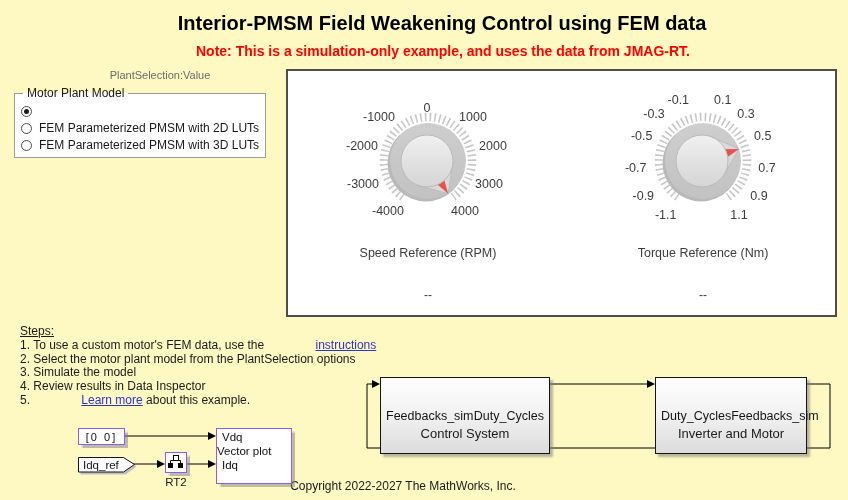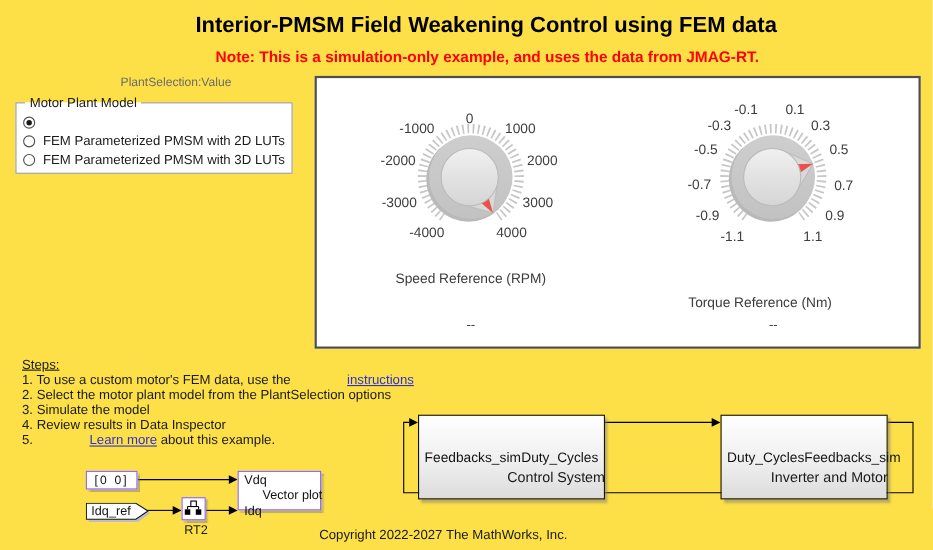--- a/index.html
+++ b/index.html
@@ -1,18 +1,18 @@
 <!DOCTYPE html>
 <html><head>
 <meta charset="utf-8">
 <style>
   * { box-sizing: border-box; margin: 0; padding: 0; }
   body { font-family: "Liberation Sans", sans-serif; background: #fff; }
   #canvas {
-    position: relative; width: 848px; height: 500px; background: #fde047;
+    position: relative; width: 848px; height: 500px; background: #fef9c3;
     overflow: hidden; font-family: "Liberation Sans", sans-serif; color: #111;
   }
   .abs { position: absolute; }
   .page-title {
     left: 0; top: 12px; width: 884px; text-align: center;
     font-size: 20px; font-weight: bold; color: #000;
   }
   .note-text {
     left: 0; top: 43px; width: 886px; text-align: center;
     font-size: 14px; font-weight: bold; color: #ff0000;
@@ -42,21 +42,21 @@
   }
   .knob-caption { top: 246px; width: 220px; text-align: center; font-size: 12.5px; color: #3c3c3c; }
   .knob-value { top: 288px; width: 220px; text-align: center; font-size: 12px; color: #3c3c3c; }
   .sim-block {
     position: absolute; border: 1px solid #141414;
     background: linear-gradient(#ffffff 0%, #efefef 55%, #dcdcdc 100%);
     box-shadow: 3px 3px 2px rgba(125,125,125,0.55);
     display: flex; align-items: center; justify-content: space-between;
     padding: 0 5px; font-size: 12.5px; color: #141414; z-index: 2; margin-top: 32px;
   }
-  .block-label { position: absolute; text-align: right; font-size: 13px; color: #1a1a1a; z-index: 2; }
+  .block-label { position: absolute; text-align: center; font-size: 13px; color: #1a1a1a; z-index: 2; }
   .small-block {
     position: absolute; border: 1px solid #8b5cf6; background: #ffffff;
     box-shadow: 2.5px 2.5px 1px rgba(125,125,125,0.5); z-index: 2;
   }
   .steps { left: 20px; top: 325px; font-size: 12px; line-height: 13.8px; color: #1a1a1a; }
   .steps .hd { font-weight: normal; text-decoration: underline; }
   a.doc-link { color: #2e32d0; text-decoration: underline; cursor: pointer; padding-left: 48px; }
   .copyright { left: 0; top: 479px; width: 806px; text-align: center; font-size: 12px; color: #1a1a1a; }
   svg text { font-family: "Liberation Sans", sans-serif; }
   .wire-layer { position: absolute; left: 0; top: 0; z-index: 1; }
@@ -131,21 +131,21 @@
     <text x="153" y="42.3" font-size="12.5" fill="#3d3d3d" text-anchor="middle">0.3</text>
     <text x="48.7" y="64" font-size="12.5" fill="#3d3d3d" text-anchor="middle">-0.5</text>
     <text x="169.7" y="64" font-size="12.5" fill="#3d3d3d" text-anchor="middle">0.5</text>
     <text x="42.7" y="95.7" font-size="12.5" fill="#3d3d3d" text-anchor="middle">-0.7</text>
     <text x="174" y="96.3" font-size="12.5" fill="#3d3d3d" text-anchor="middle">0.7</text>
     <text x="50.3" y="123.7" font-size="12.5" fill="#3d3d3d" text-anchor="middle">-0.9</text>
     <text x="166" y="123.7" font-size="12.5" fill="#3d3d3d" text-anchor="middle">0.9</text>
     <text x="72.7" y="143" font-size="12.5" fill="#3d3d3d" text-anchor="middle">-1.1</text>
     <text x="146" y="143" font-size="12.5" fill="#3d3d3d" text-anchor="middle">1.1</text>
   </svg>
-  <div class="abs knob-caption" style="left:581px;margin-top:22px;">Torque Reference (Nm)</div>
+  <div class="abs knob-caption" style="left:593px;">Torque Reference (Nm)</div>
   <div class="abs knob-value" style="left:593px;">--</div>
 
   <div class="abs steps">
     <div class="hd">Steps:</div>
     <div><span>1. To use a custom motor's FEM data, use the </span><a class="doc-link">instructions</a></div>
     <div>2. Select the motor plant model from the PlantSelection options</div>
     <div>3. Simulate the model</div>
     <div>4. Review results in Data Inspector</div>
     <div><span>5. </span><a class="doc-link">Learn more</a><span> about this example.</span></div>
   </div>
@@ -188,21 +188,21 @@
       <line x1="4.5" y1="10" x2="4.5" y2="7.5" stroke="#000" stroke-width="1"></line>
       <line x1="14.5" y1="10" x2="14.5" y2="7.5" stroke="#000" stroke-width="1"></line>
       <line x1="4.5" y1="7.5" x2="14.5" y2="7.5" stroke="#000" stroke-width="1"></line>
       <rect x="2" y="10" width="5" height="5" fill="#000"></rect>
       <rect x="12" y="10" width="5" height="5" fill="#000"></rect>
       <rect x="7.5" y="2.5" width="5" height="5" fill="#fff" stroke="#000" stroke-width="1"></rect>
     </svg>
   </div>
   <div class="block-label" style="left:163px; top:476px; width:26px; font-size:11.5px;">RT2</div>
 
-  <div class="small-block" style="left:216px; top:428px; width:76px; height:36px; font-size:11.5px;">
+  <div class="small-block" style="left:216px; top:428px; width:76px; height:56px; font-size:11.5px;">
     <div class="abs" style="left:5px; top:2px;">Vdq</div>
-    <div class="abs" style="left:0; top:16px; width:76px; text-align:right;">Vector plot</div>
+    <div class="abs" style="left:0; top:16px; width:76px; text-align:left;">Vector plot</div>
     <div class="abs" style="left:5px; top:30px;">Idq</div>
   </div>
 
   <div class="abs copyright">Copyright 2022-2027 The MathWorks, Inc.</div>
 
 </div>
 
 </body></html>

